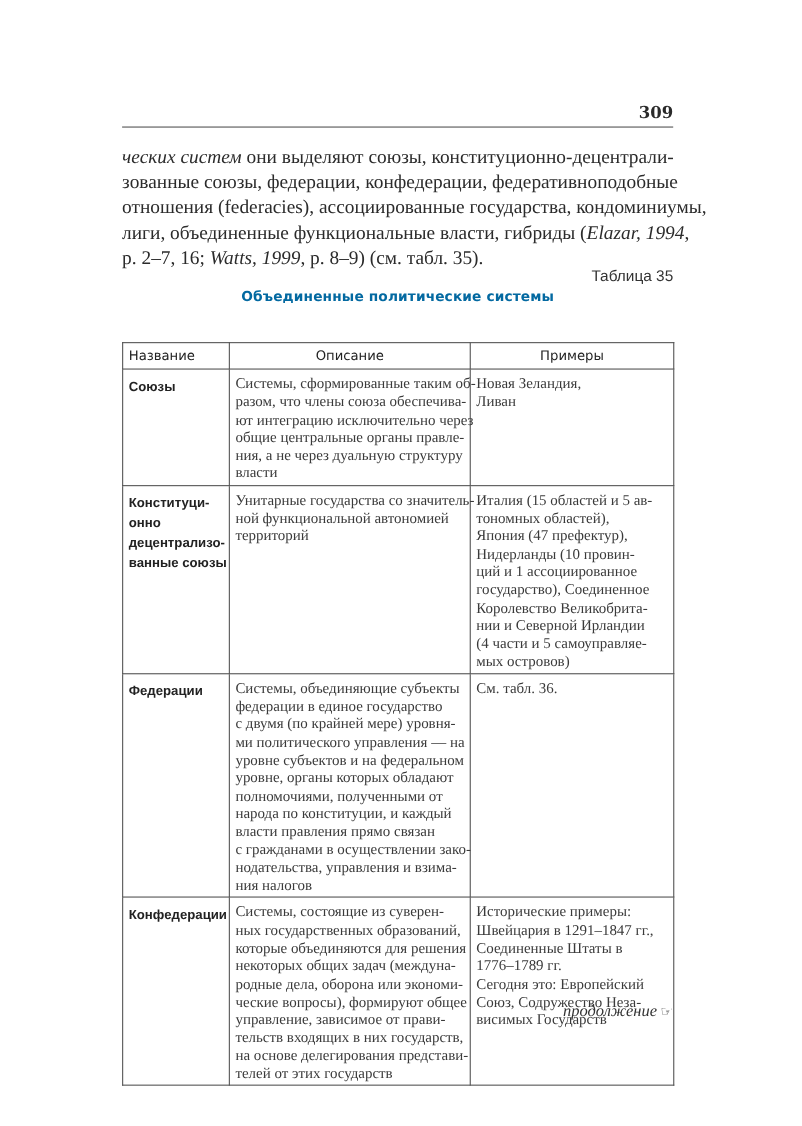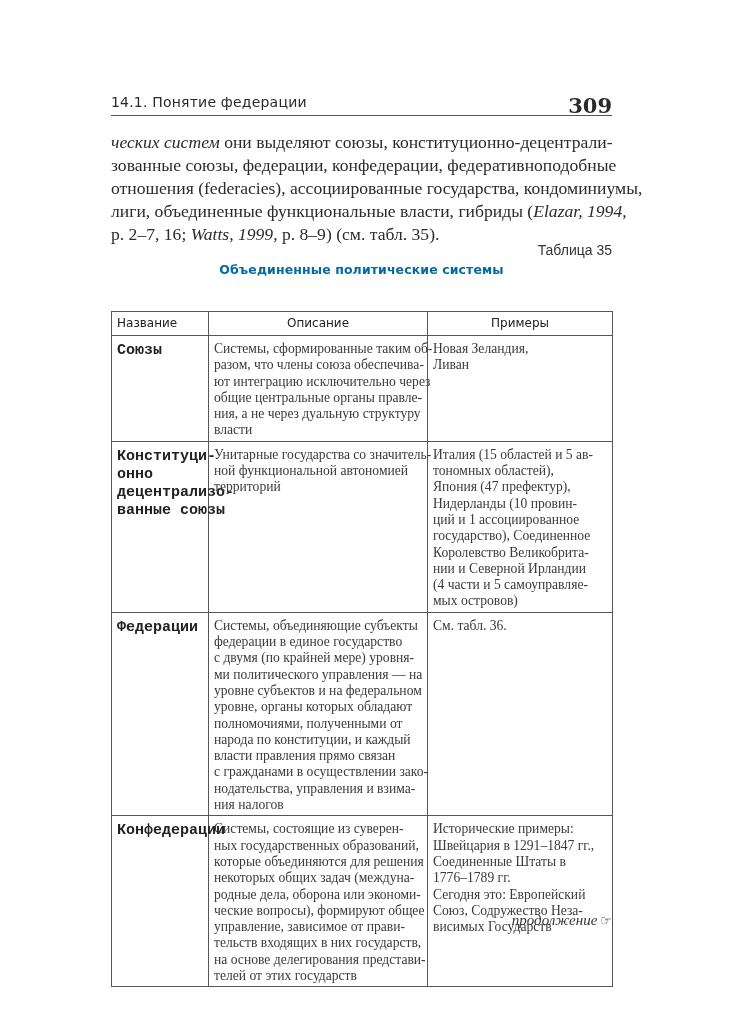--- a/index.html
+++ b/index.html
@@ -2,51 +2,50 @@
 <html><head>
 <meta charset="utf-8">
 <style>
   html, body { margin: 0; padding: 0; background: #ffffff; }
   body { width: 729px; height: 1024px; position: relative; overflow: hidden; color: #2b2b2b; }
   .page { position: absolute; left: 111px; top: 0; width: 501px; }
 
   .running-head { position: absolute; top: 93px; left: 0; width: 501px; height: 22px;
     border-bottom: 1.5px solid #555; font-family: "DejaVu Sans", sans-serif; }
   .running-head .section { position: absolute; left: 0; top: 1px; font-size: 14px; letter-spacing: 0.2px; color: #2a2a2a; }
-  .running-head .pagenum { position: absolute; right: 0; top: 0; font-size: 21px; font-weight: bold; color: #2a2a2a; font-family: "DejaVu Serif", serif; }
+  .running-head .pagenum { position: absolute; right: 0; top: 0; font-size: 15px; font-weight: bold; color: #2a2a2a; font-family: "DejaVu Serif", serif; }
 
   .body-text { position: absolute; top: 131px; left: 0; width: 501px;
     font-family: "Liberation Serif", serif; font-size: 17.6px; line-height: 23px; color: #2b2b2b; }
   .body-text .line { display: block; white-space: nowrap; text-align: justify; text-align-last: justify; }
   .body-text .line.last { text-align-last: left; }
   .it { font-style: italic; }
 
   .table-label { position: absolute; top: 242px; right: 0; font-family: Liberation Sans, sans-serif; font-size: 14px; color: #333; }
   .table-title { position: absolute; top: 262px; left: 0; width: 501px; text-align: center;
     font-family: "DejaVu Sans", sans-serif; font-size: 12.5px; font-weight: bold; color: #0369a1; letter-spacing: 0.1px; }
 
   table.t { position: absolute; top: 283px; left: 0; width: 501px; border-collapse: collapse; table-layout: fixed; margin-top: 28px; }
   table.t td, table.t th { border: 1.5px solid #555; vertical-align: top; padding: 3px 5px 2px 5px; }
   table.t th { font-family: "DejaVu Sans", sans-serif; font-weight: normal; font-size: 12px; height: 17px; padding-top: 4px; color: #222; }
   table.t th.c1 { text-align: left; }
   table.t th.c2, table.t th.c3 { text-align: center; }
-  table.t td.name { font-family: Liberation Mono, monospace; font-weight: bold; font-size: 15px; line-height: 18px; color: #222; padding-top: 6px; }
+  table.t td.name { font-family: Liberation Sans, sans-serif; font-weight: bold; font-size: 12px; line-height: 18px; color: #222; padding-top: 6px; }
   table.t td.desc, table.t td.ex { font-family: "Liberation Serif", serif; font-size: 13.6px; line-height: 16.3px; color: #3a3a3a; padding-top: 5px; }
   .cl { display: block; white-space: nowrap; }
 
   .continued { position: absolute; top: 912px; right: 0; font-family: "Liberation Serif", serif; font-style: italic; font-size: 15px; color: #333; }
   .continued .arrow { font-style: normal; font-size: 13px; margin-left: 3px; }
 </style>
 </head>
 <body>
 
 <div class="page">
 
   <div class="running-head">
-    <span class="section">14.1. Понятие федерации</span>
     <span class="pagenum">309</span>
   </div>
 
   <div class="body-text">
     <span class="line"><span class="it">ческих систем</span><span> они выделяют союзы, конституционно-децентрали-</span></span>
     <span class="line"><span>зованные союзы, федерации, конфедерации, федеративноподобные</span></span>
     <span class="line"><span>отношения (federacies), ассоциированные государства, кондоминиумы,</span></span>
     <span class="line"><span>лиги, объединенные функциональные власти, гибриды (</span><span class="it">Elazar, 1994</span><span>,</span></span>
     <span class="line last"><span>p. 2–7, 16; </span><span class="it">Watts, 1999</span><span>, p. 8–9) (см. табл. 35).</span></span>
   </div>

